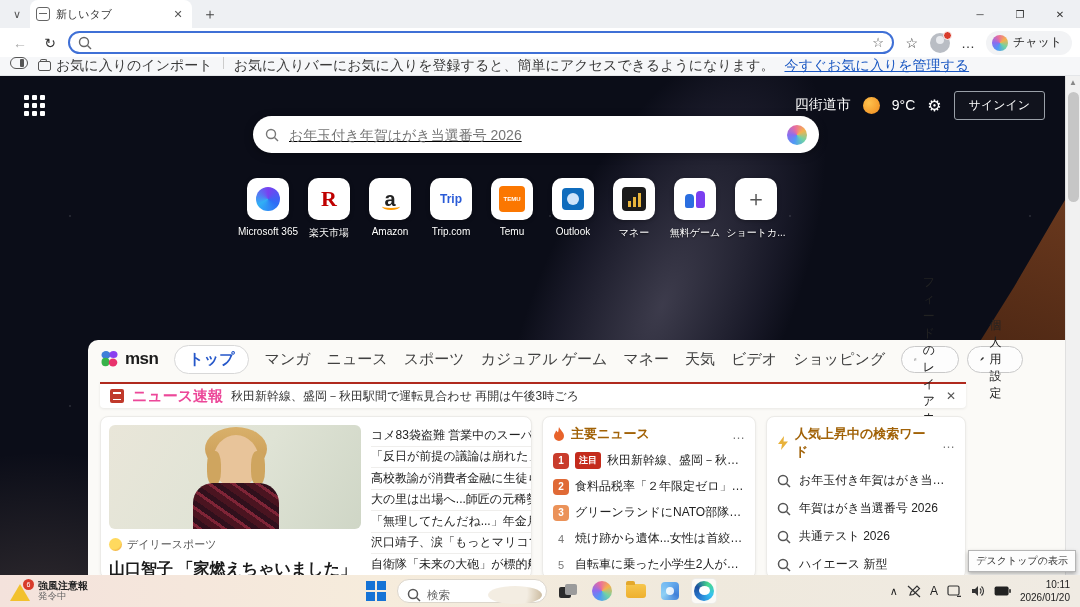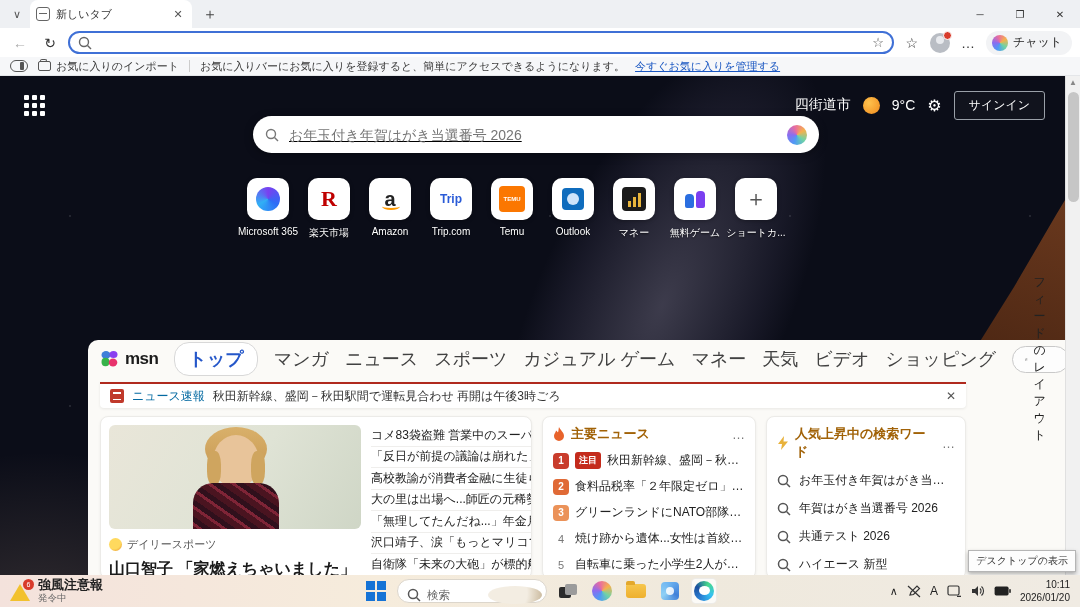--- a/index.html
+++ b/index.html
@@ -23,21 +23,21 @@
   .nav-btn.disabled { color:#aaa; }
   .addressbar { flex:1; height:23px; border:2px solid #3f70d6; border-radius:12px; display:flex; align-items:center; padding:0 8px; gap:6px; background:#fff; }
   .addressbar input { flex:1; border:none; outline:none; font-size:12px; background:transparent; }
   .ab-star { color:#555; font-size:13px; }
   .avatar { width:20px; height:20px; border-radius:50%; background:#b9bdc4; position:relative; }
   .avatar::before { content:""; position:absolute; left:6px; top:3px; width:8px; height:8px; border-radius:50%; background:#e8eaee; }
   .avatar::after { content:""; position:absolute; right:-2px; top:-2px; width:7px; height:7px; border-radius:50%; background:#d83b2b; border:1px solid #fff; }
   .chat-btn { display:flex; align-items:center; gap:5px; background:#f2f3f5; border-radius:12px; height:24px; padding:0 10px 0 6px; font-size:12px; color:#222; }
   .copilot { width:16px; height:16px; border-radius:50%; background:conic-gradient(from 200deg,#4e9af5,#8a6df0,#e86ca0,#f5b14e,#6fd3a6,#4e9af5); }
 
-  .favbar { position:absolute; top:57px; left:0; right:0; height:19px; background:#f6f7f9; border-bottom:1px solid #e4e6e9; display:flex; align-items:center; padding:0 10px; gap:10px; font-size:11px; color:#3a3a3a; }
+  .favbar { position:absolute; top:57px; left:0; right:0; height:19px; background:#f6f7f9; border-bottom:1px solid #e4e6e9; display:flex; align-items:flex-start; padding:0 10px; gap:10px; font-size:14px; color:#3a3a3a; }
   .sidebar-ic { width:18px; height:12px; border:1.3px solid #555; border-radius:6px; position:relative; }
   .sidebar-ic::after{ content:""; position:absolute; right:3px; top:1px; bottom:1px; width:4px; background:#555; border-radius:1px;}
   .fav-import { display:flex; align-items:center; gap:5px; }
   .folder-ic { width:13px; height:10px; border:1.3px solid #555; border-radius:2px; position:relative; }
   .folder-ic::before { content:""; position:absolute; top:-3px; left:1px; width:5px; height:2px; border:1.3px solid #555; border-bottom:none; border-radius:2px 2px 0 0; }
   .favbar .sep { width:1px; height:12px; background:#ccc; }
   .fav-link { color:#1a57c2; text-decoration:underline; }
 
   
   .page { position:absolute; top:76px; left:0; right:0; height:499px; background:#0b0d18; overflow:hidden; }
@@ -95,29 +95,29 @@
   .ic-game { display:flex; gap:2px; align-items:flex-end; }
   .ic-game i { width:9px; height:14px; border-radius:4px 4px 2px 2px; }
   .ic-plus { color:#555; font-size:22px; font-weight:normal; }
 
   
   .msn-panel { position:absolute; left:88px; right:0; top:264px; bottom:0; background:#fbfaf7; border-radius:10px 10px 0 0; }
   .panel-inner { margin:0 114px 0 12px; }
   .msn-nav { display:flex; align-items:center; height:36px; gap:16px; padding-top:2px; }
   .msn-logo { display:flex; align-items:center; gap:5px; }
   .msn-word { font-size:17px; font-weight:bold; color:#1b1b1b; letter-spacing:-.5px; }
-  .nav-item { font-size:18px; color:#414141; white-space:nowrap; }
+  .nav-item { font-size:15px; color:#414141; white-space:nowrap; }
   .nav-item.active { background:#fff; border:1px solid #d8d8d8; color:#2557c9; font-weight:bold; border-radius:15px; padding:4px 13px; }
   .nav-pills { margin-left:auto; display:flex; gap:8px; }
   .pill-btn { display:flex; align-items:center; gap:6px; border:1px solid #c9c9c9; border-radius:14px; height:27px; padding:0 12px; font-size:12px; color:#222; background:#fdfdfd; }
 
   .ticker { margin-top:6px; height:26px; background:#fff; border-top:2px solid #b02a1e; border-radius:0 0 4px 4px; box-shadow:0 1px 3px rgba(0,0,0,.08); display:flex; align-items:center; gap:8px; padding:0 10px; }
   .ticker-ic { width:14px; height:14px; background:#c0392b; border-radius:2px; position:relative; }
   .ticker-ic::after { content:""; position:absolute; inset:3px; border-top:2px solid #fff; border-bottom:1px solid #fff; }
-  .ticker-label { font-size:12px; font-weight:normal; color:#0369a1; }
+  .ticker-label { font-size:15px; font-weight:bold; color:#ec4899; }
   .ticker-text { font-size:12px; color:#333; flex:1; white-space:nowrap; overflow:hidden; }
   .ticker-close { color:#555; font-size:12px; }
 
   .content { display:flex; gap:10px; margin-top:8px; height:163px; }
   .card { background:#fff; border:1px solid #ecebe8; border-radius:8px; box-shadow:0 1px 3px rgba(0,0,0,.06); overflow:hidden; }
   .card-hero { width:432px; display:flex; padding:8px; gap:10px; }
   .hero-left { width:264px; }
   .hero-img { width:252px; height:104px; border-radius:6px; position:relative; overflow:hidden; background:linear-gradient(120deg,#e9e6d9,#dfe3d5 55%,#cfd6c6); }
   .hero-img .head { position:absolute; left:104px; top:10px; width:46px; height:52px; border-radius:50% 50% 46% 46%; background:#e8c49a; }
   .hero-img .hair { position:absolute; left:96px; top:2px; width:62px; height:44px; border-radius:50%; background:linear-gradient(#d9b06a,#c89a55); }
@@ -149,21 +149,21 @@
 
   .tooltip { position:absolute; right:4px; bottom:3px; background:#fdfdfd; border:1px solid #b5b5b5; box-shadow:0 2px 4px rgba(0,0,0,.3); font-size:10px; color:#333; padding:3px 7px; }
 
   
   .taskbar { position:absolute; left:0; right:0; bottom:0; height:32px; background:linear-gradient(90deg,#f4e2dc,#f6ecdc 35%,#efe9dd 65%,#f0ebe3); display:flex; align-items:center; }
   .tb-weather { display:flex; align-items:center; gap:6px; padding:0 10px; height:100%; }
   .warn-ic { width:22px; height:20px; position:relative; }
   .warn-ic .tri { position:absolute; left:0; bottom:0; width:0; height:0; border-left:10px solid transparent; border-right:10px solid transparent; border-bottom:17px solid #f2c12e; }
   .warn-ic .num { position:absolute; right:-2px; top:-2px; width:11px; height:11px; background:#d83b2b; color:#fff; border-radius:50%; font-size:7px; display:flex; align-items:center; justify-content:center; }
   .tbw-text { line-height:1.15; }
-  .tbw-title { font-size:13px; font-weight:bold; color:#222; }
+  .tbw-title { font-size:10px; font-weight:bold; color:#222; }
   .tbw-sub { font-size:9.5px; color:#666; }
   .tb-center { position:absolute; left:50%; transform:translateX(-50%); display:flex; align-items:center; gap:8px; height:100%; }
   .tb-ic { width:26px; height:26px; display:flex; align-items:center; justify-content:center; border-radius:5px; }
   .tb-ic.active { background:rgba(255,255,255,.75); box-shadow:inset 0 0 0 1px rgba(0,0,0,.06); }
   .winlogo { display:grid; grid-template-columns:9px 9px; grid-gap:1.5px; }
   .winlogo i { width:9px; height:9px; background:#1573d6; }
   .tb-search { width:150px; height:24px; background:#fff; border:1px solid #dcd6cc; border-radius:12px; display:flex; align-items:center; gap:6px; padding:8px 4px 0 9px; }
   .tb-search span { font-size:11.5px; color:#666; flex:1; }
   .tbs-img { width:18px; height:18px; border-radius:50%; background:radial-gradient(circle at 35% 40%, #f3ede2 55%, #c8b79a); }
   .taskview { width:18px; height:14px; position:relative; }

